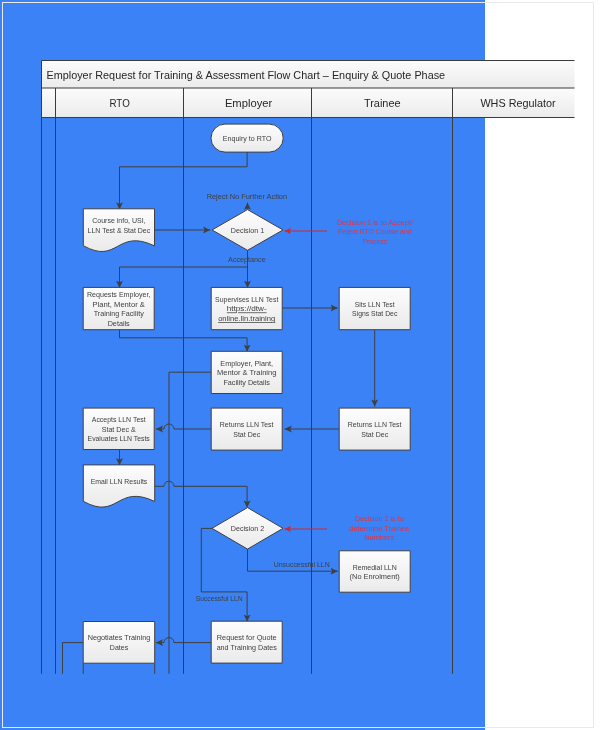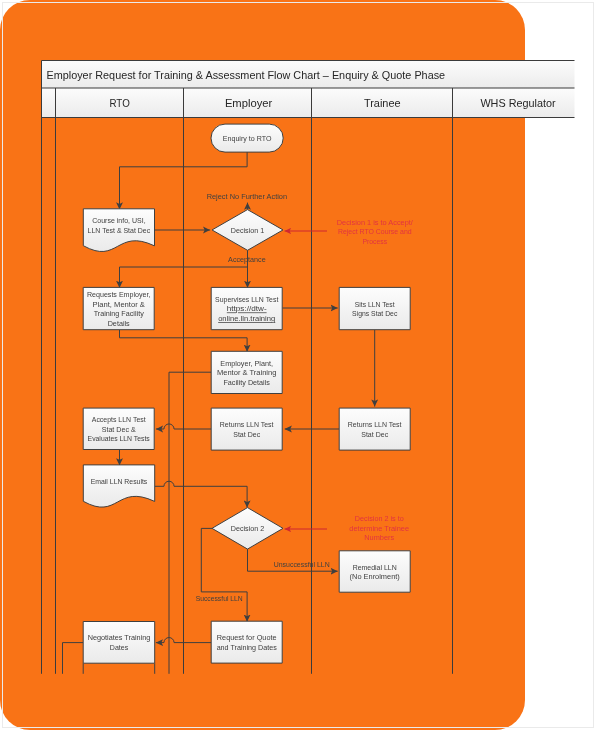--- a/index.html
+++ b/index.html
@@ -1,18 +1,18 @@
 <!DOCTYPE html>
 <html><head>
 <meta charset="utf-8">
 <title>Employer Request for Training &amp; Assessment Flow Chart</title>
 <style>
   html,body{margin:0;padding:0;background:#ffffff;}
   body{width:600px;height:730px;overflow:hidden;font-family:"Liberation Sans",sans-serif;}
-  #page{position:relative;width:525px;height:730px;background:#f97316;border-radius:30px;}
+  #page{position:relative;width:485px;height:730px;background:#3b82f6;}
   #page-border{position:absolute;left:2px;top:2px;width:592px;height:726px;
     border:1px solid #eaeaea;box-sizing:border-box;}
   svg{position:absolute;left:0;top:0;}
   svg text{font-family:"Liberation Sans",sans-serif;}
 </style>
 </head>
 <body>
 
 <div id="page">
   <div id="page-border"></div>

